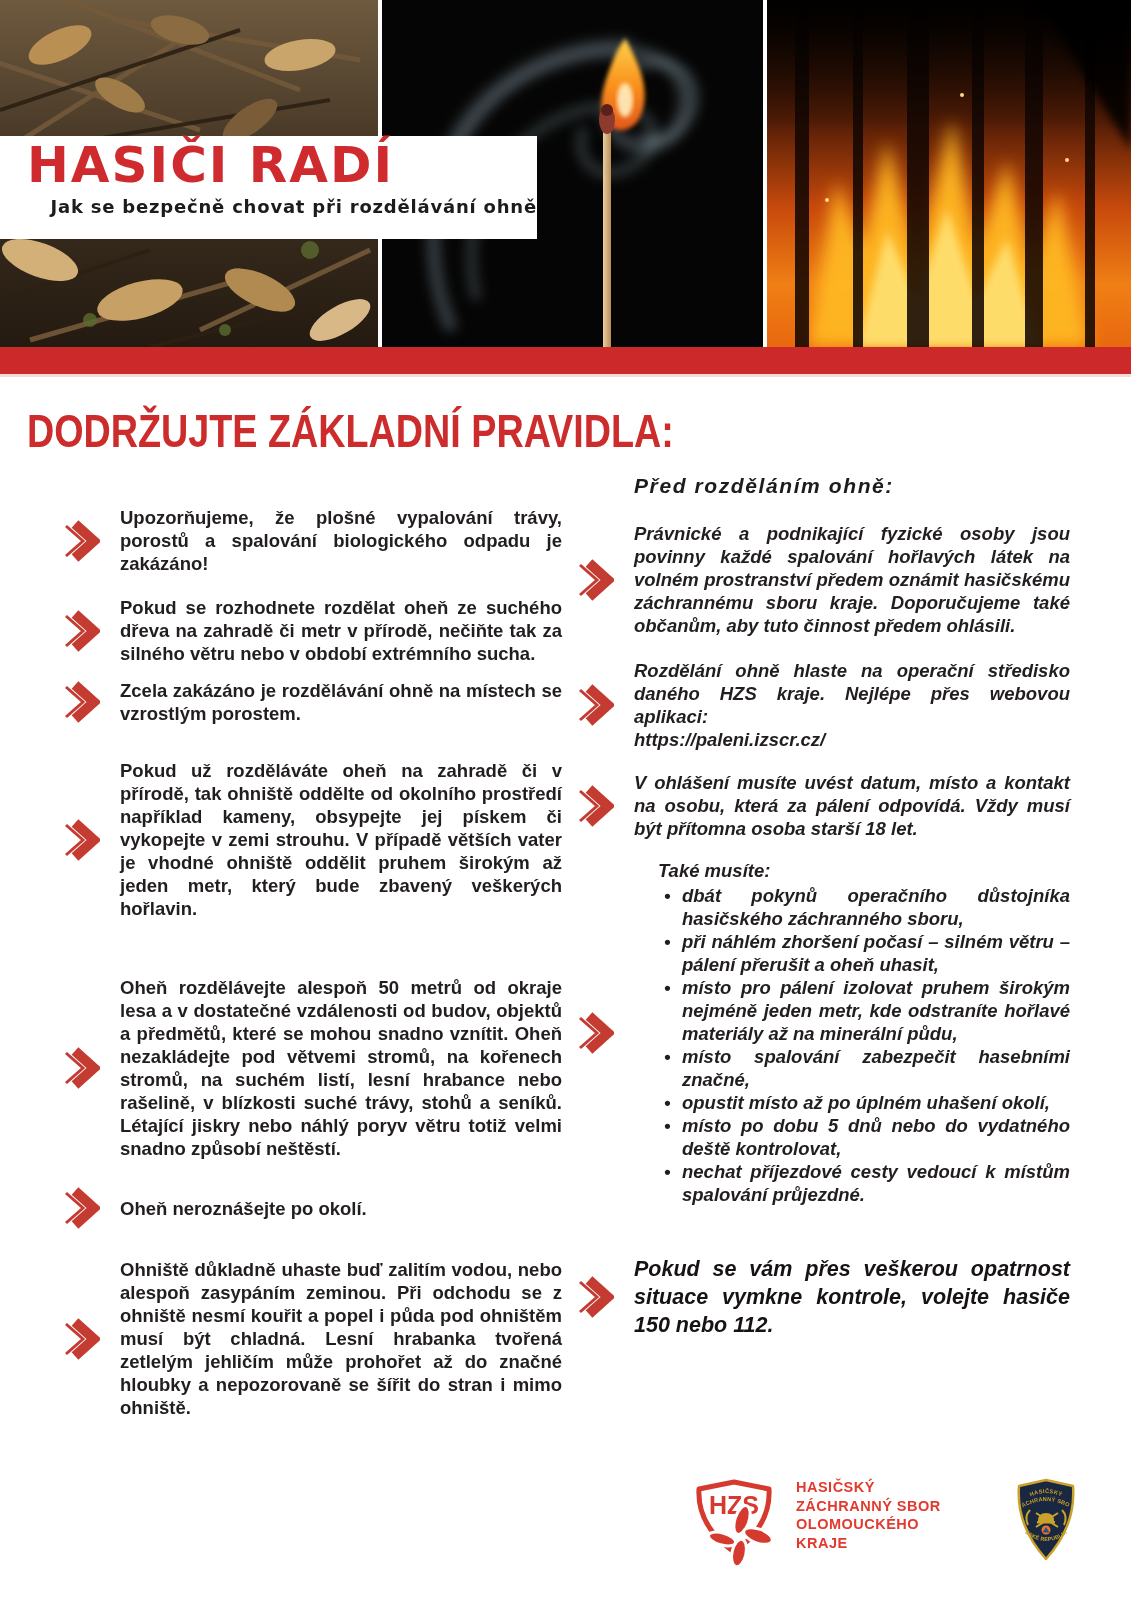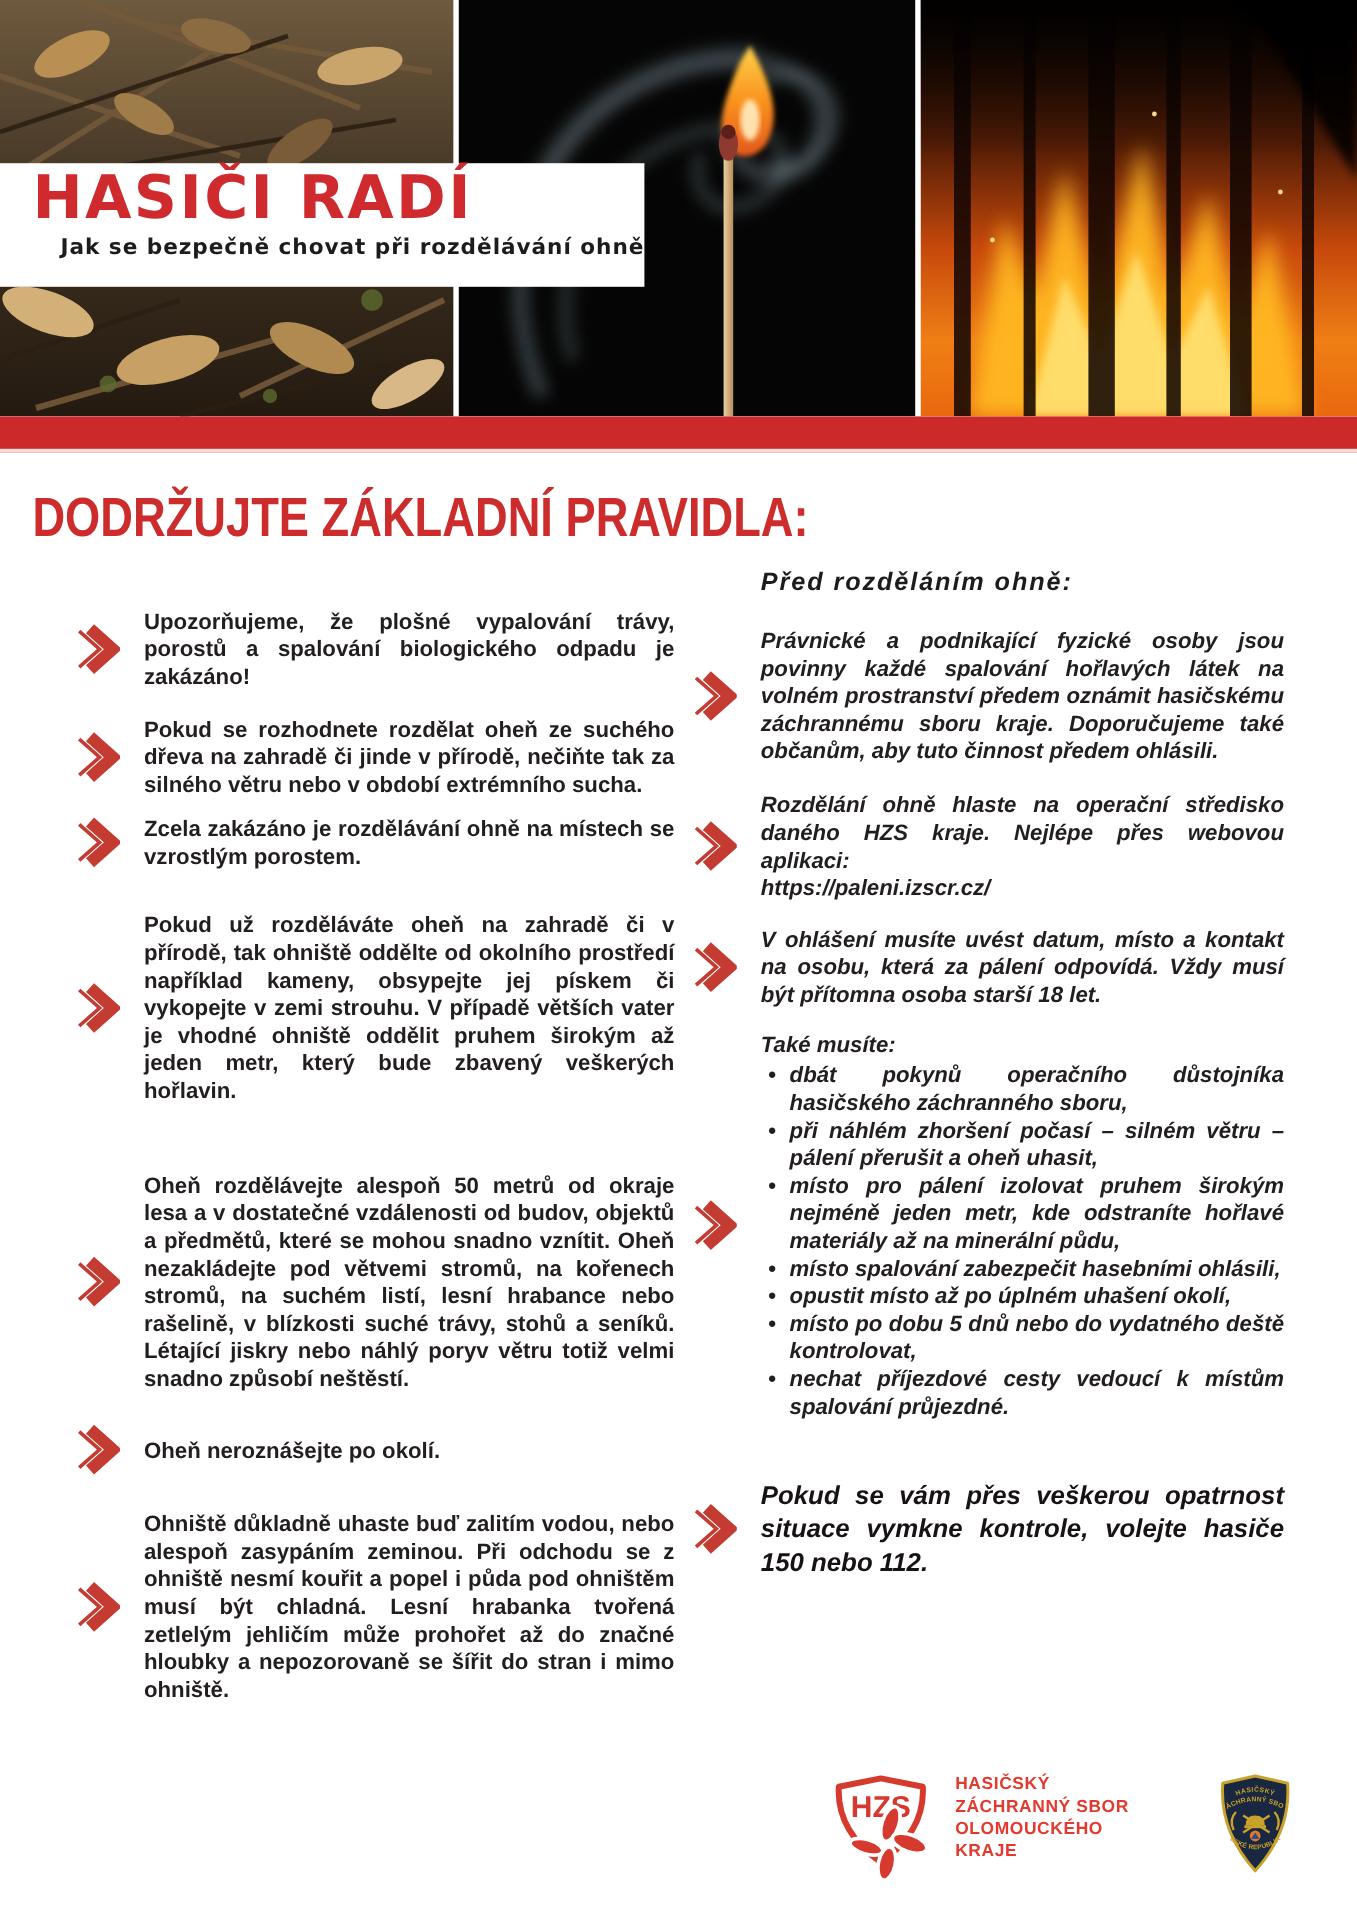--- a/index.html
+++ b/index.html
@@ -43,21 +43,21 @@
 
   .m1{margin-bottom:21px;} .m2{margin-bottom:14px;} .m3{margin-bottom:34px;}
   .m4{margin-bottom:56px;} .m5{margin-bottom:25px;} .m6{margin-bottom:27px;}
 
   .right-heading{margin:0 0 24px 58px;font-size:21px;font-weight:bold;letter-spacing:1.6px;color:#1c1c1c;}
   .rm1{margin-bottom:22px;} .rm2{margin-bottom:20px;} .rm3{margin-bottom:19px;} .rm4{margin-bottom:49px;}
 
   .link-line{display:block;font-size:18.5px;font-weight:bold;line-height:23px;color:#221e1f;
              text-decoration:none;}
 
-  .also-block{width:436px;}
+  .also-block{width:436px;margin-left:24px;}
   .also-label{margin:0 0 2px 0;font-size:18.5px;font-weight:bold;line-height:23px;}
   .also-list{margin:0;padding:0;list-style:none;}
   .also-list li{position:relative;padding-left:24px;font-size:18.5px;font-weight:bold;line-height:23px;
                 text-align:justify;}
   .also-list li::before{content:"•";position:absolute;left:6px;top:0;}
 
   .warning-text{margin:0;width:446px;font-size:21.5px;font-weight:800;line-height:28px;text-align:justify;
                 color:#171314;}
 
   
@@ -215,21 +215,21 @@
         </svg>
       <p class="rule-text">Upozorňujeme, že plošné vypalování trávy, porostů a spalování biologického odpadu je zakázáno!</p>
     </div>
     <div class="rule-item m2">
       <svg class="chev" width="38" height="46" viewBox="0 0 38 46">
           <g fill="none" stroke="#c43b32">
             <path d="M4,8 L21,23 L4,38" stroke-width="3"></path>
             <path d="M13,6 L32,23 L13,40" stroke-width="10"></path>
           </g>
         </svg>
-      <p class="rule-text">Pokud se rozhodnete rozdělat oheň ze suchého dřeva na zahradě či jinde v přírodě, nečiňte tak za silného větru nebo v období extrémního sucha.</p>
+      <p class="rule-text">Pokud se rozhodnete rozdělat oheň ze suchého dřeva na zahradě či metr v přírodě, nečiňte tak za silného větru nebo v období extrémního sucha.</p>
     </div>
     <div class="rule-item m3">
       <svg class="chev" width="38" height="46" viewBox="0 0 38 46">
           <g fill="none" stroke="#c43b32">
             <path d="M4,8 L21,23 L4,38" stroke-width="3"></path>
             <path d="M13,6 L32,23 L13,40" stroke-width="10"></path>
           </g>
         </svg>
       <p class="rule-text">Zcela zakázáno je rozdělávání ohně na místech se vzrostlým porostem.</p>
     </div>
@@ -313,21 +313,21 @@
             <path d="M4,8 L21,23 L4,38" stroke-width="3"></path>
             <path d="M13,6 L32,23 L13,40" stroke-width="10"></path>
           </g>
         </svg>
       <div class="also-block">
         <p class="also-label">Také musíte:</p>
         <ul class="also-list">
           <li>dbát pokynů operačního důstojníka hasičského záchranného sboru,</li>
           <li>při náhlém zhoršení počasí – silném větru – pálení přerušit a oheň uhasit,</li>
           <li>místo pro pálení izolovat pruhem širokým nejméně jeden metr, kde odstraníte hořlavé materiály až na minerální půdu,</li>
-          <li>místo spalování zabezpečit hasebními ohlásili,</li>
+          <li>místo spalování zabezpečit hasebními značné,</li>
           <li>opustit místo až po úplném uhašení okolí,</li>
           <li>místo po dobu 5 dnů nebo do vydatného deště kontrolovat,</li>
           <li>nechat příjezdové cesty vedoucí k místům spalování průjezdné.</li>
         </ul>
       </div>
     </div>
 
     <div class="rule-item">
       <svg class="chev" width="38" height="46" viewBox="0 0 38 46">
           <g fill="none" stroke="#c43b32">

